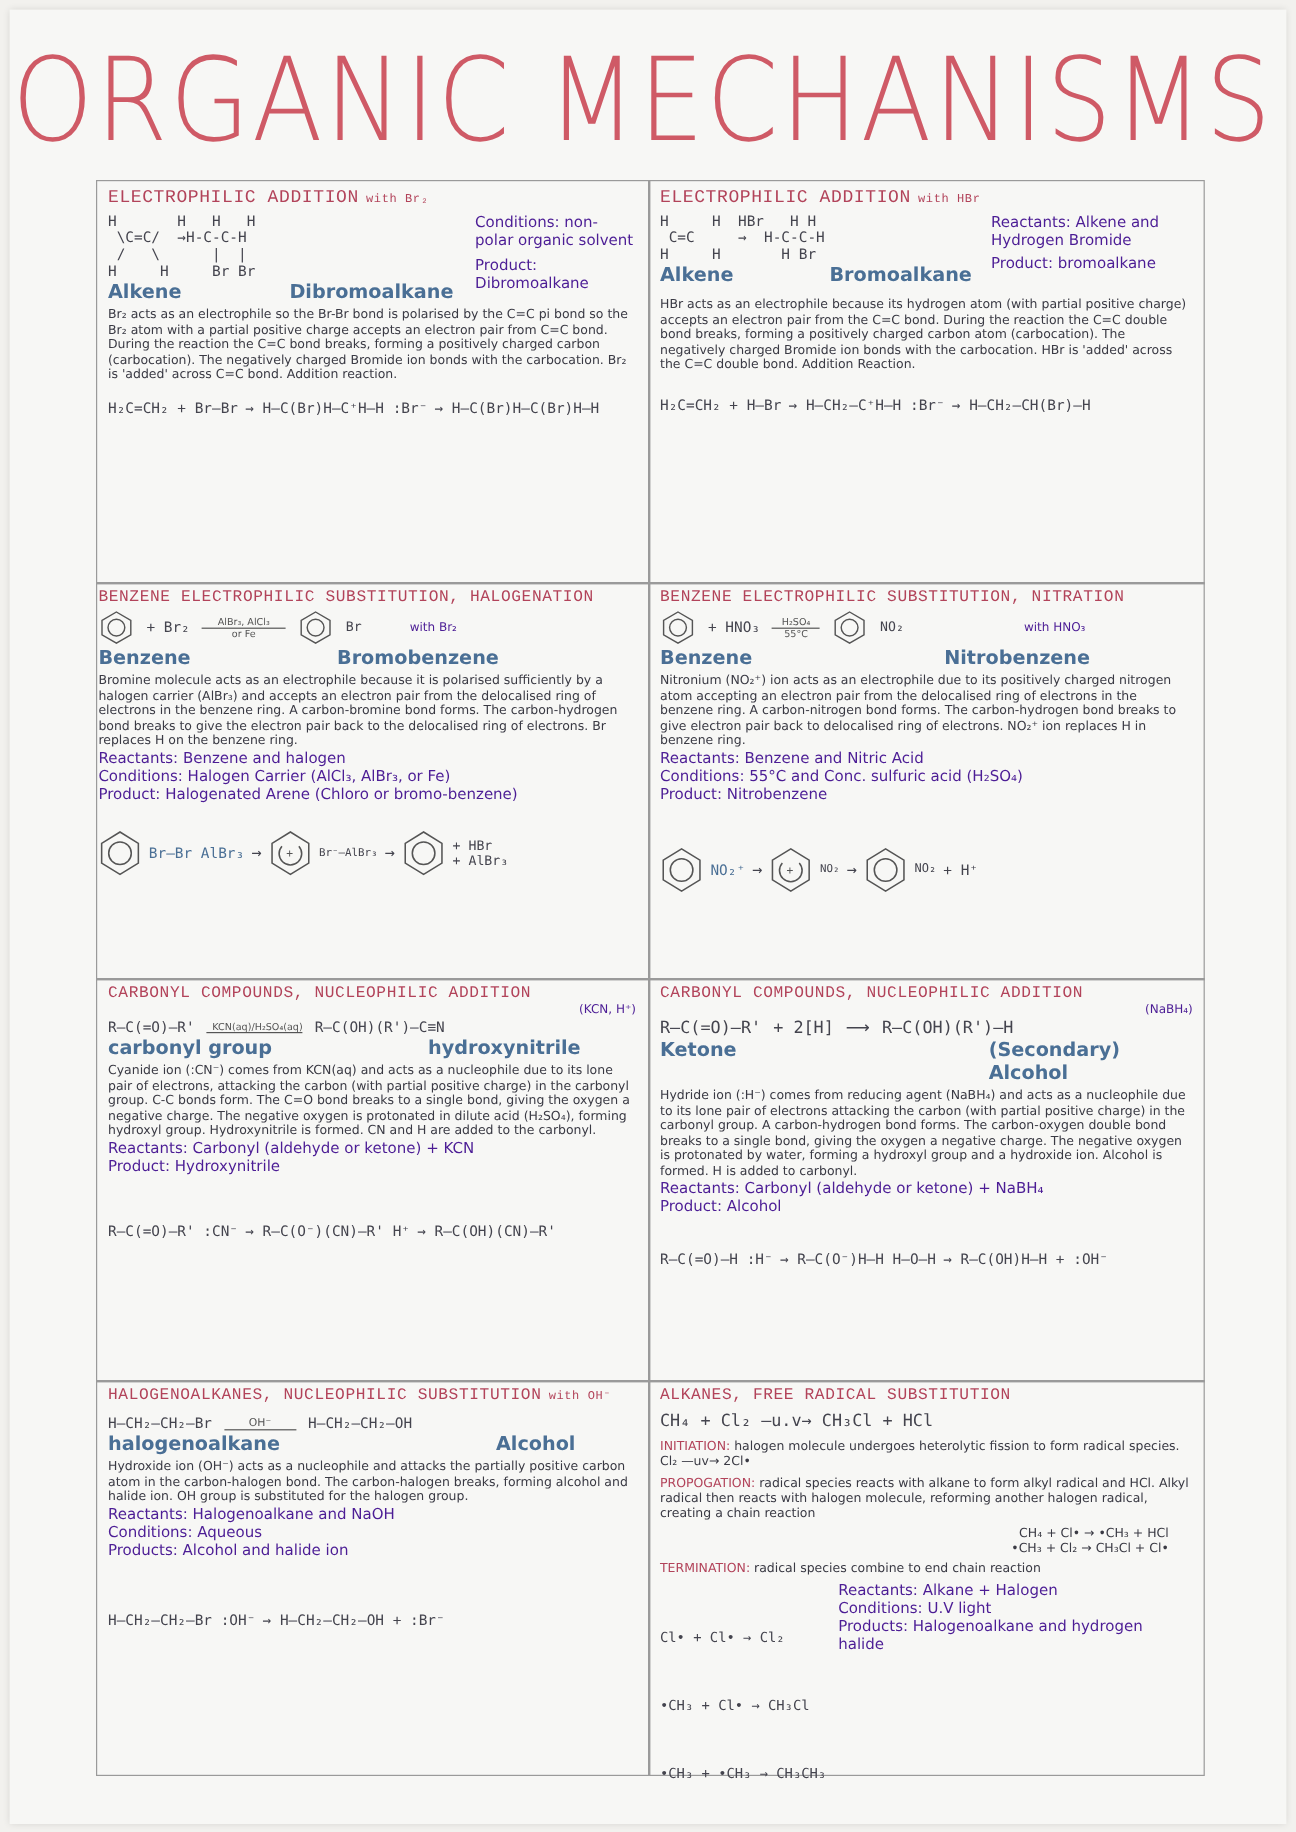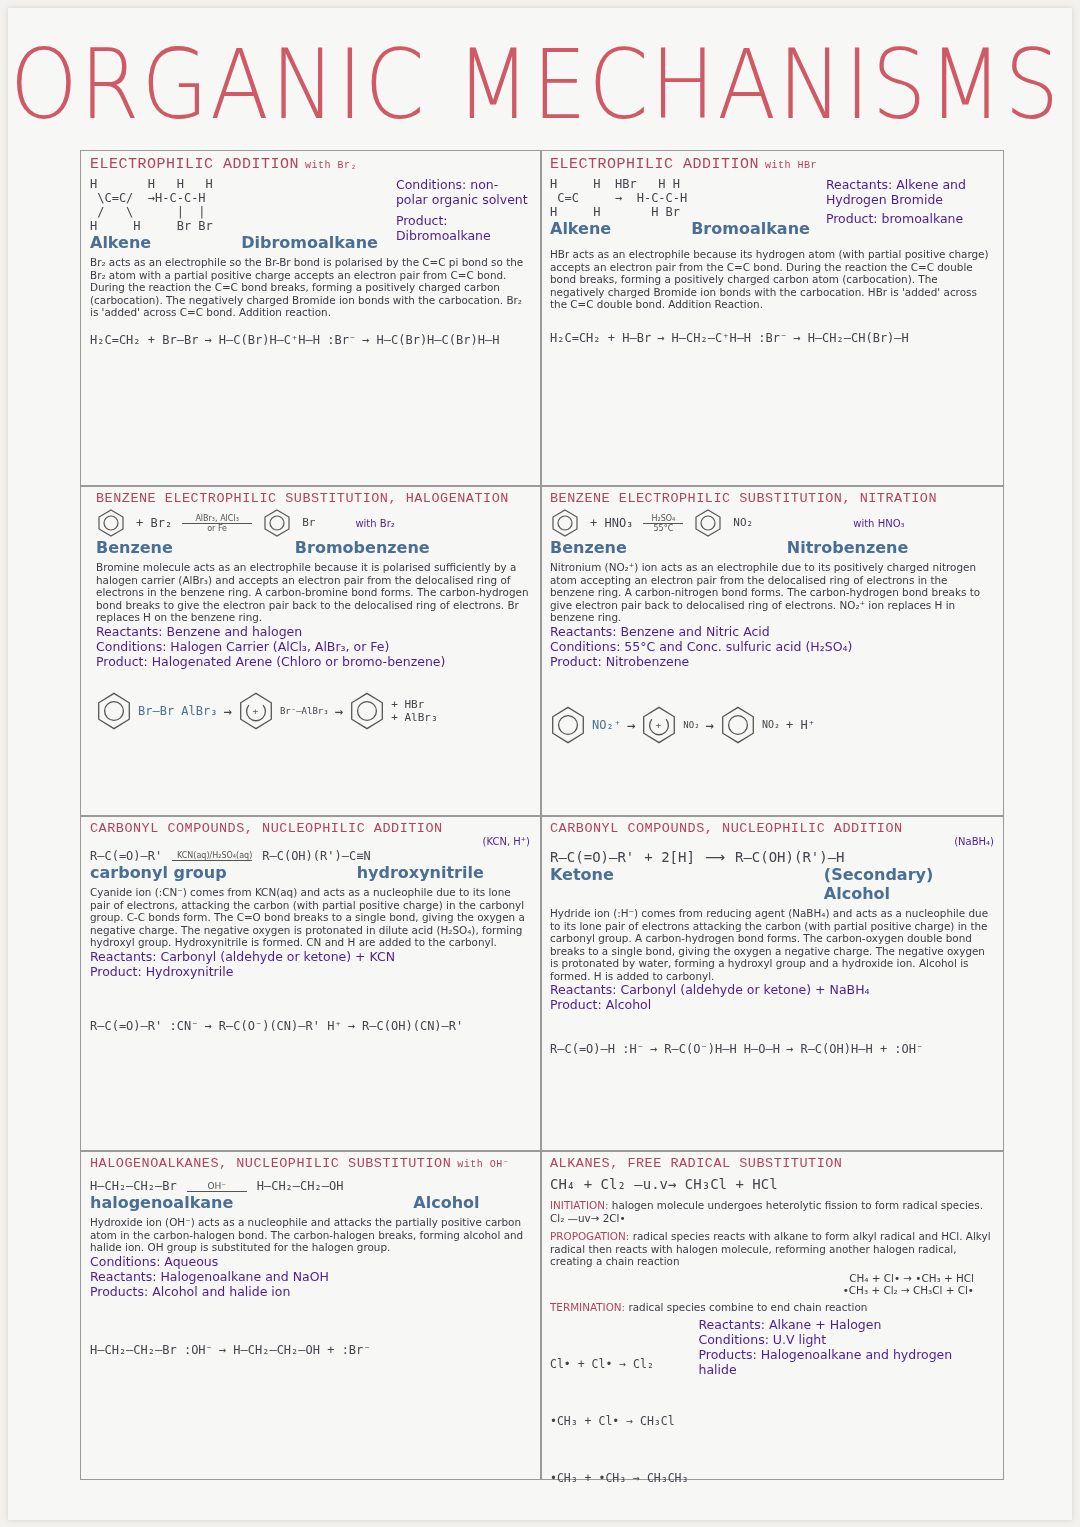--- a/index.html
+++ b/index.html
@@ -79,21 +79,21 @@
     </div>
   </div>
   <div class="body" style="margin-top:10px">HBr acts as an electrophile because its hydrogen atom (with partial positive charge) accepts an electron pair from the C=C bond. During the reaction the C=C double bond breaks, forming a positively charged carbon atom (carbocation). The negatively charged Bromide ion bonds with the carbocation. HBr is 'added' across the C=C double bond. Addition Reaction.</div>
   <div class="mech" style="position:static;margin-top:20px;flex-wrap:wrap">
     <span>H₂C=CH₂ + H–Br</span>
     <span>→ H–CH₂–C⁺H–H  :Br⁻</span>
     <span>→ H–CH₂–CH(Br)–H</span>
   </div>
 </div>
 
-<div class="cell" style="left:88px;top:487px;width:456px;height:326px">
+<div class="cell" style="left:74px;top:487px;width:456px;height:326px">
   <div class="heading" style="font-size:13.5px"><span>BENZENE ELECTROPHILIC SUBSTITUTION, HALOGENATION</span></div>
   <div class="row" style="align-items:center;margin-top:2px">
     <svg width="30" height="30" viewBox="0 0 30 30">
         <polygon points="15,2 27,9 27,21 15,28 3,21 3,9" fill="none" stroke="#555" stroke-width="1.2"></polygon>
         <circle cx="15" cy="15" r="7" fill="none" stroke="#555" stroke-width="1.2"></circle>
       </svg>
     <span class="chem">+ Br₂</span>
     <div style="text-align:center;font-size:8px;color:#555">
       <div>AlBr₃, AlCl₃</div>
       <div style="border-top:1px solid #555;width:70px"></div>
@@ -246,22 +246,22 @@
         <div>OH⁻</div>
         <div style="border-top:1px solid #555;width:60px"></div>
       </div>
     <span class="chem">H–CH₂–CH₂–OH</span>
   </div>
   <div class="row">
       <span class="lbl">halogenoalkane</span>
       <span class="lbl" style="margin-left:170px">Alcohol</span>
     </div>
   <div class="body">Hydroxide ion (OH⁻) acts as a nucleophile and attacks the partially positive carbon atom in the carbon-halogen bond. The carbon-halogen breaks, forming alcohol and halide ion. OH group is substituted for the halogen group.</div>
+  <div class="kv">Reactants: Halogenoalkane and NaOH</div>
   <div class="kv">Conditions: Aqueous</div>
-  <div class="kv">Reactants: Halogenoalkane and NaOH</div>
   <div class="kv">Products: Alcohol and halide ion</div>
   <div class="mech" style="position:static;margin-top:44px">
     <span>H–CH₂–CH₂–Br  :OH⁻</span>
     <span>→ H–CH₂–CH₂–OH + :Br⁻</span>
   </div>
 </div>
 
 <div class="cell" style="left:542px;top:1152px;width:460px;height:326px">
   <div class="heading" style="font-size:13.5px"><span>ALKANES, FREE RADICAL SUBSTITUTION</span></div>
   <div class="chem" style="font-size:14px;margin-top:6px">CH₄ + Cl₂ —u.v→ CH₃Cl + HCl</div>

